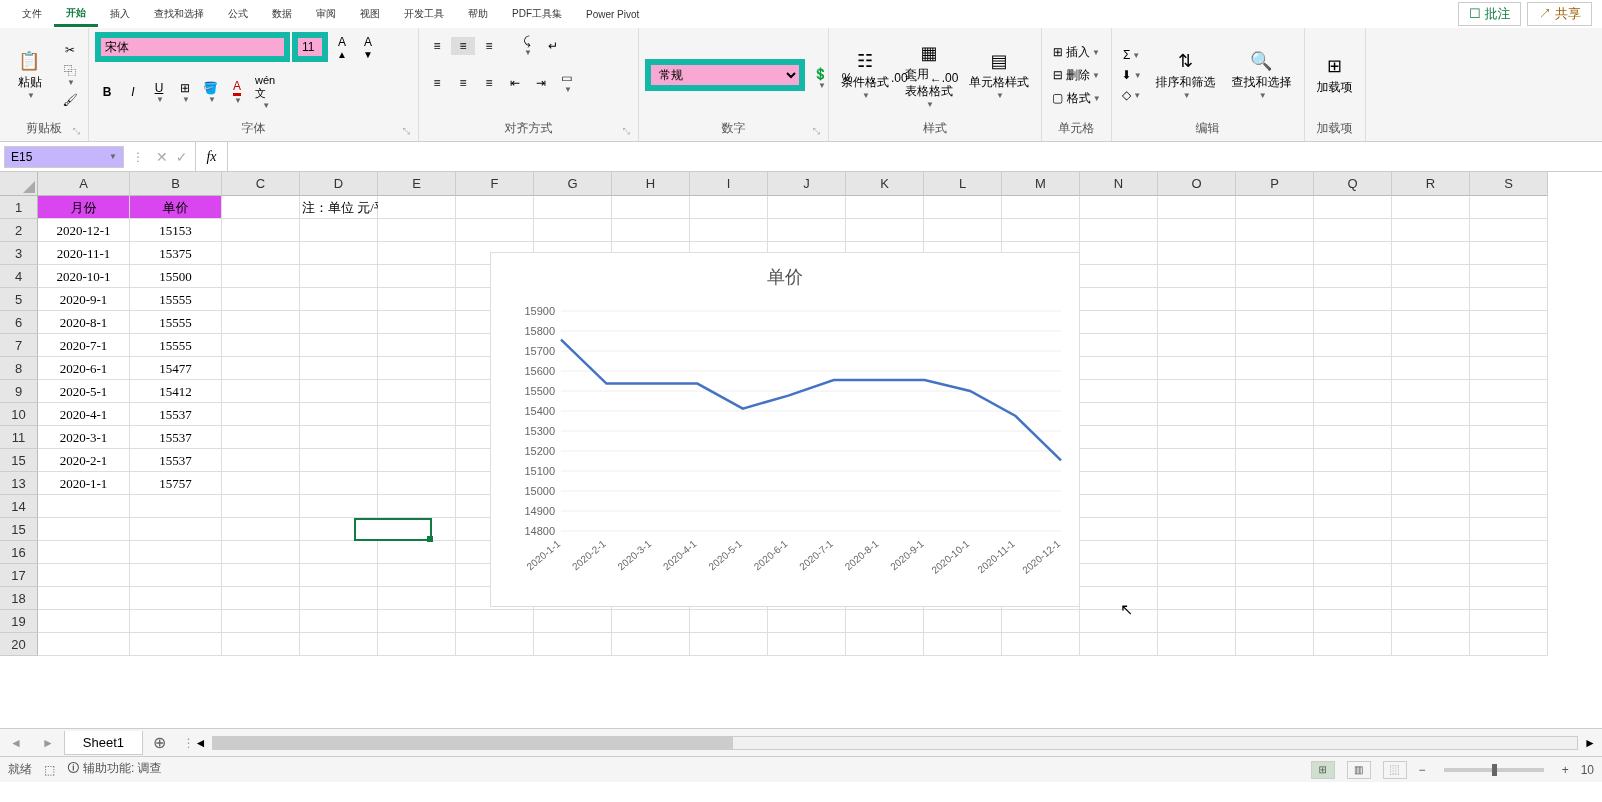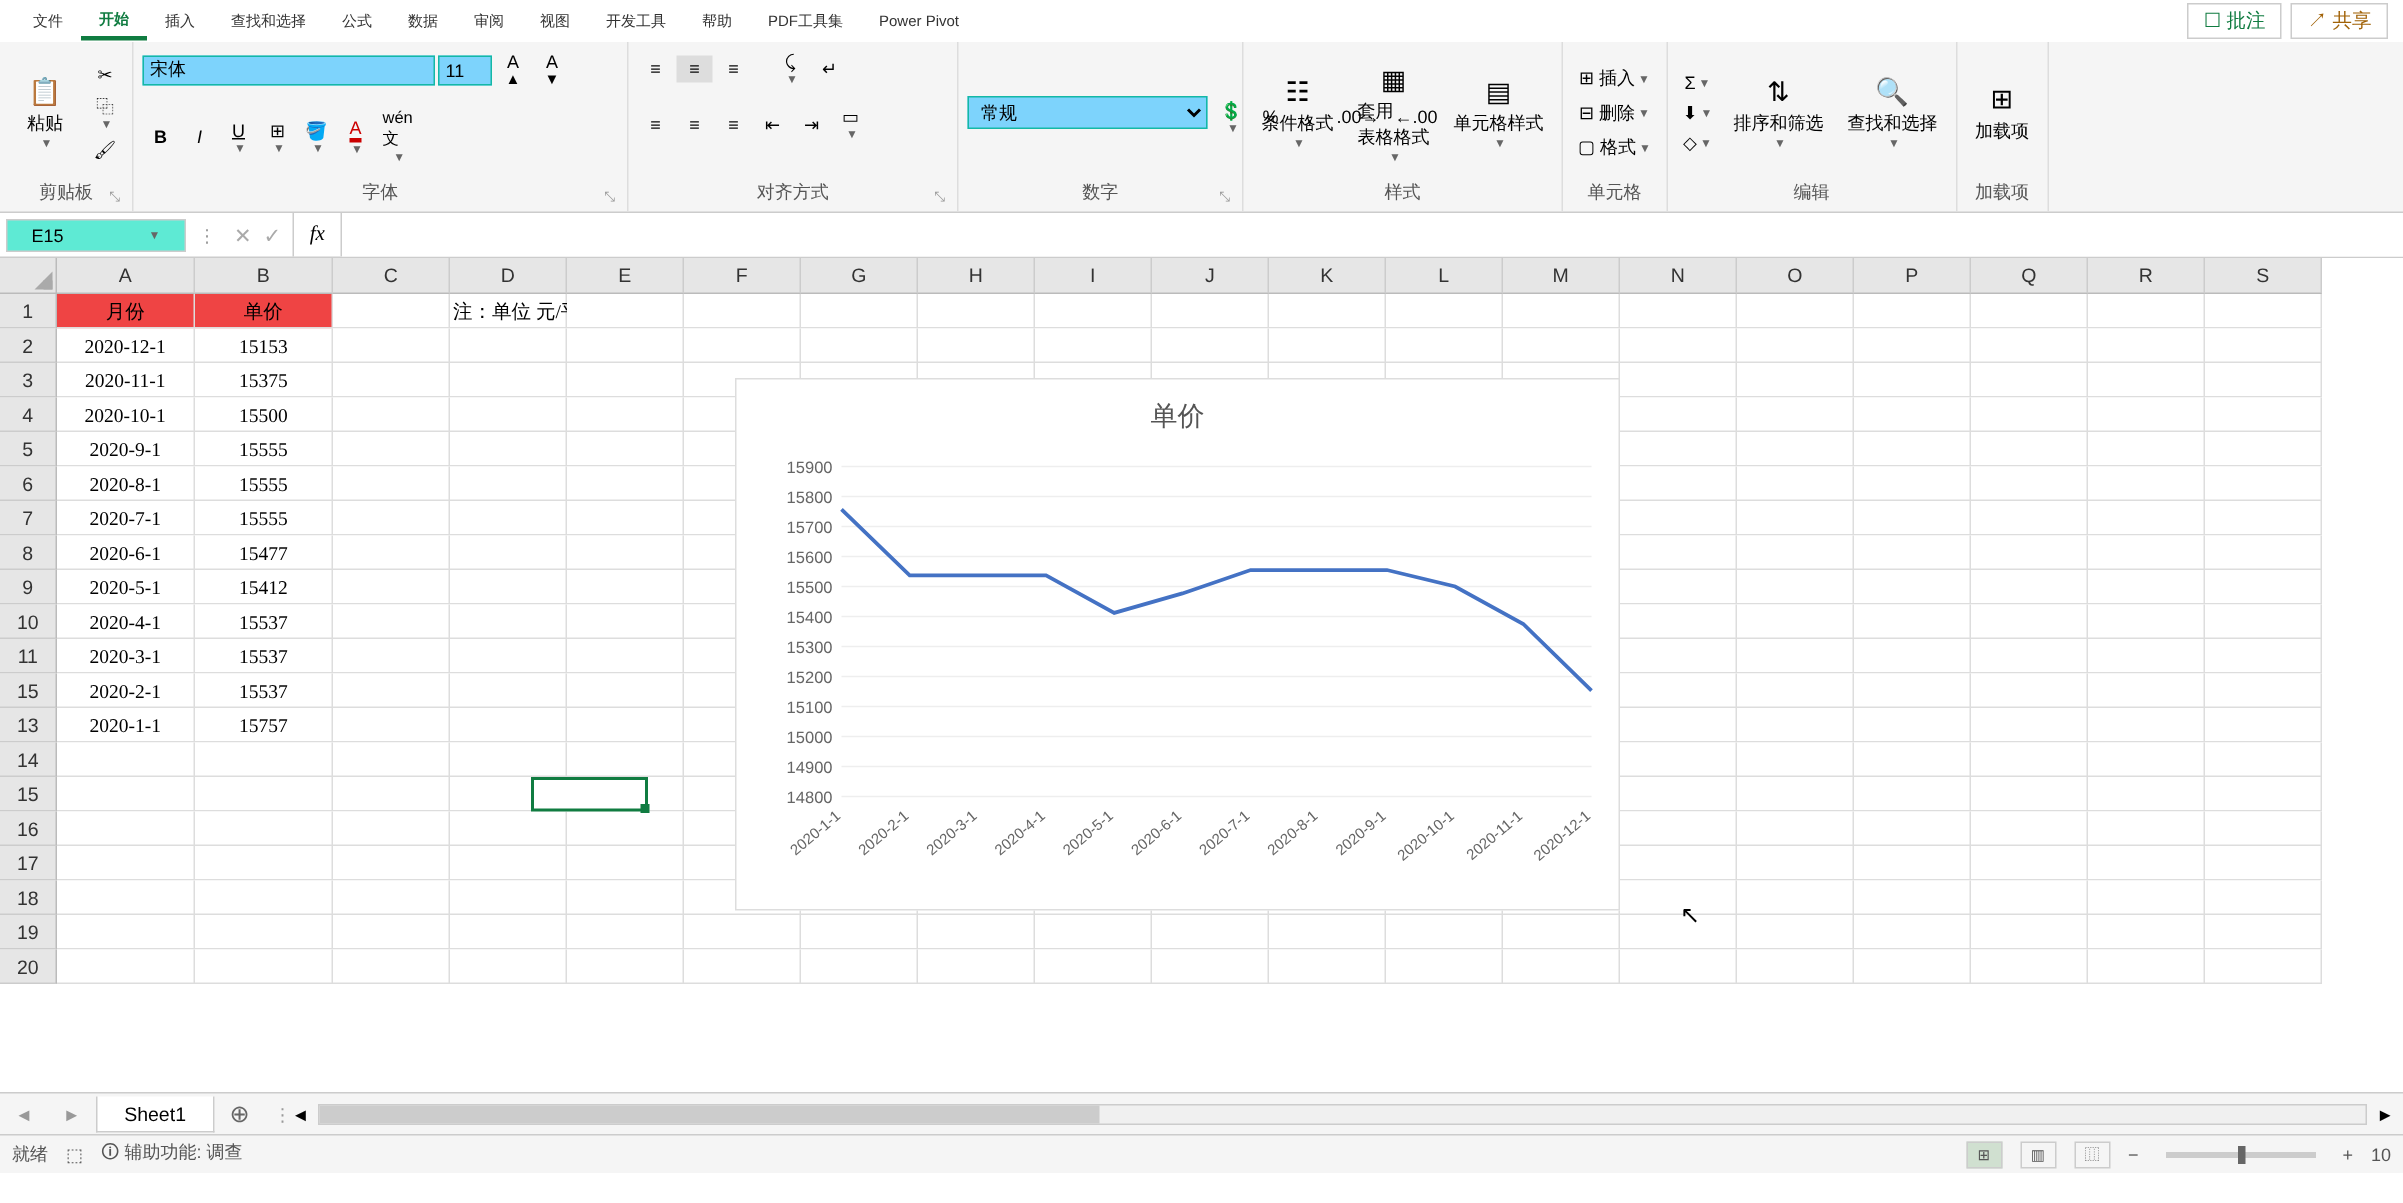--- a/index.html
+++ b/index.html
@@ -22,48 +22,48 @@
 
 .rbtn { display: flex; flex-direction: column; align-items: center; justify-content: center; padding: 2px 6px; cursor: pointer; min-width: 24px; }
 .rbtn.small { padding: 2px 4px; }
 .rbtn.lg { min-width: 48px; }
 .rbtn .ico { font-size: 18px; }
 .rbtn .lbl { font-size: 12px; margin-top: 2px; }
 .rcol { display: flex; flex-direction: column; gap: 2px; }
 .rrow { display: flex; gap: 2px; align-items: center; }
 .dd { font-size: 8px; margin-left: 2px; color: #666; }
 
-.font-select, .size-select, .numfmt-select { background: #7dd3fc; border: 1px solid #14b8a6; padding: 2px 4px; font-size: 12px; }
+.font-select, .size-select, .numfmt-select { background: #f9a8d4; border: 6px solid #14b8a6; padding: 2px 4px; font-size: 12px; }
 .font-select { width: 195px; }
 .size-select { width: 36px; }
 .numfmt-select { width: 160px; }
 
 
 .formula-bar { display: flex; align-items: center; border-bottom: 1px solid #ccc; height: 30px; background: #fff; }
-.name-box { width: 120px; border: 1px solid #ccc; margin: 2px 4px; padding: 3px 16px; background: #5eead4; display: flex; align-items: center; }
+.name-box { width: 120px; border: 1px solid #ccc; margin: 2px 4px; padding: 3px 6px; background: #c4b5fd; display: flex; align-items: center; }
 .name-box .ndd { margin-left: auto; font-size: 8px; color: #666; }
 .fx-btns { display: flex; gap: 8px; padding: 0 8px; color: #aaa; font-size: 14px; border-right: 1px solid #ccc; height: 100%; align-items: center; }
 .fx-label { padding: 0 10px; font-style: italic; font-family: "Times New Roman"; font-size: 14px; }
 .formula-input { flex: 1; padding: 4px; border: none; outline: none; border-left: 1px solid #ccc; height: 100%; }
 
 
 .grid-area { position: relative; height: 556px; overflow: hidden; }
 .corner { position: absolute; left: 0; top: 0; width: 38px; height: 24px; background: #e6e6e6; border-right: 1px solid #bbb; border-bottom: 1px solid #bbb; }
 .corner::after { content: ""; position: absolute; right: 2px; bottom: 2px; border: 6px solid transparent; border-right-color: #aaa; border-bottom-color: #aaa; }
 .colhdrs { position: absolute; left: 38px; top: 0; display: flex; }
 .colhdr { width: 78px; height: 24px; background: #e6e6e6; border-right: 1px solid #ccc; border-bottom: 1px solid #bbb; text-align: center; line-height: 24px; font-size: 13px; color: #333; }
 .colhdr.wide { width: 92px; }
 .rowhdrs { position: absolute; left: 0; top: 24px; }
 .rowhdr { width: 38px; height: 23px; background: #e6e6e6; border-right: 1px solid #bbb; border-bottom: 1px solid #ccc; text-align: center; line-height: 23px; font-size: 13px; color: #333; }
 
 .cells { position: absolute; left: 38px; top: 24px; }
 .cell-row { display: flex; }
 .cell { width: 78px; height: 23px; border-right: 1px solid #ddd; border-bottom: 1px solid #ddd; text-align: center; line-height: 23px; font-size: 13px; font-family: "SimSun", serif; background: #fff; }
 .cell.wide { width: 92px; }
-.cell.hdr { background: #ef4444; }
+.cell.hdr { background: #d946ef; }
 .cell.left { text-align: left; padding-left: 2px; }
 
 .active-cell { position: absolute; border: 2px solid #107c41; background: #fff; pointer-events: none; }
 .active-cell .handle { position: absolute; right: -3px; bottom: -3px; width: 6px; height: 6px; background: #107c41; }
 
 
 .chart { position: absolute; left: 490px; top: 80px; width: 590px; height: 355px; background: #fff; border: 1px solid #ddd; }
 .chart-title { text-align: center; font-size: 18px; color: #555; padding: 12px; font-family: "SimSun"; }
 .chart svg { display: block; }
 

